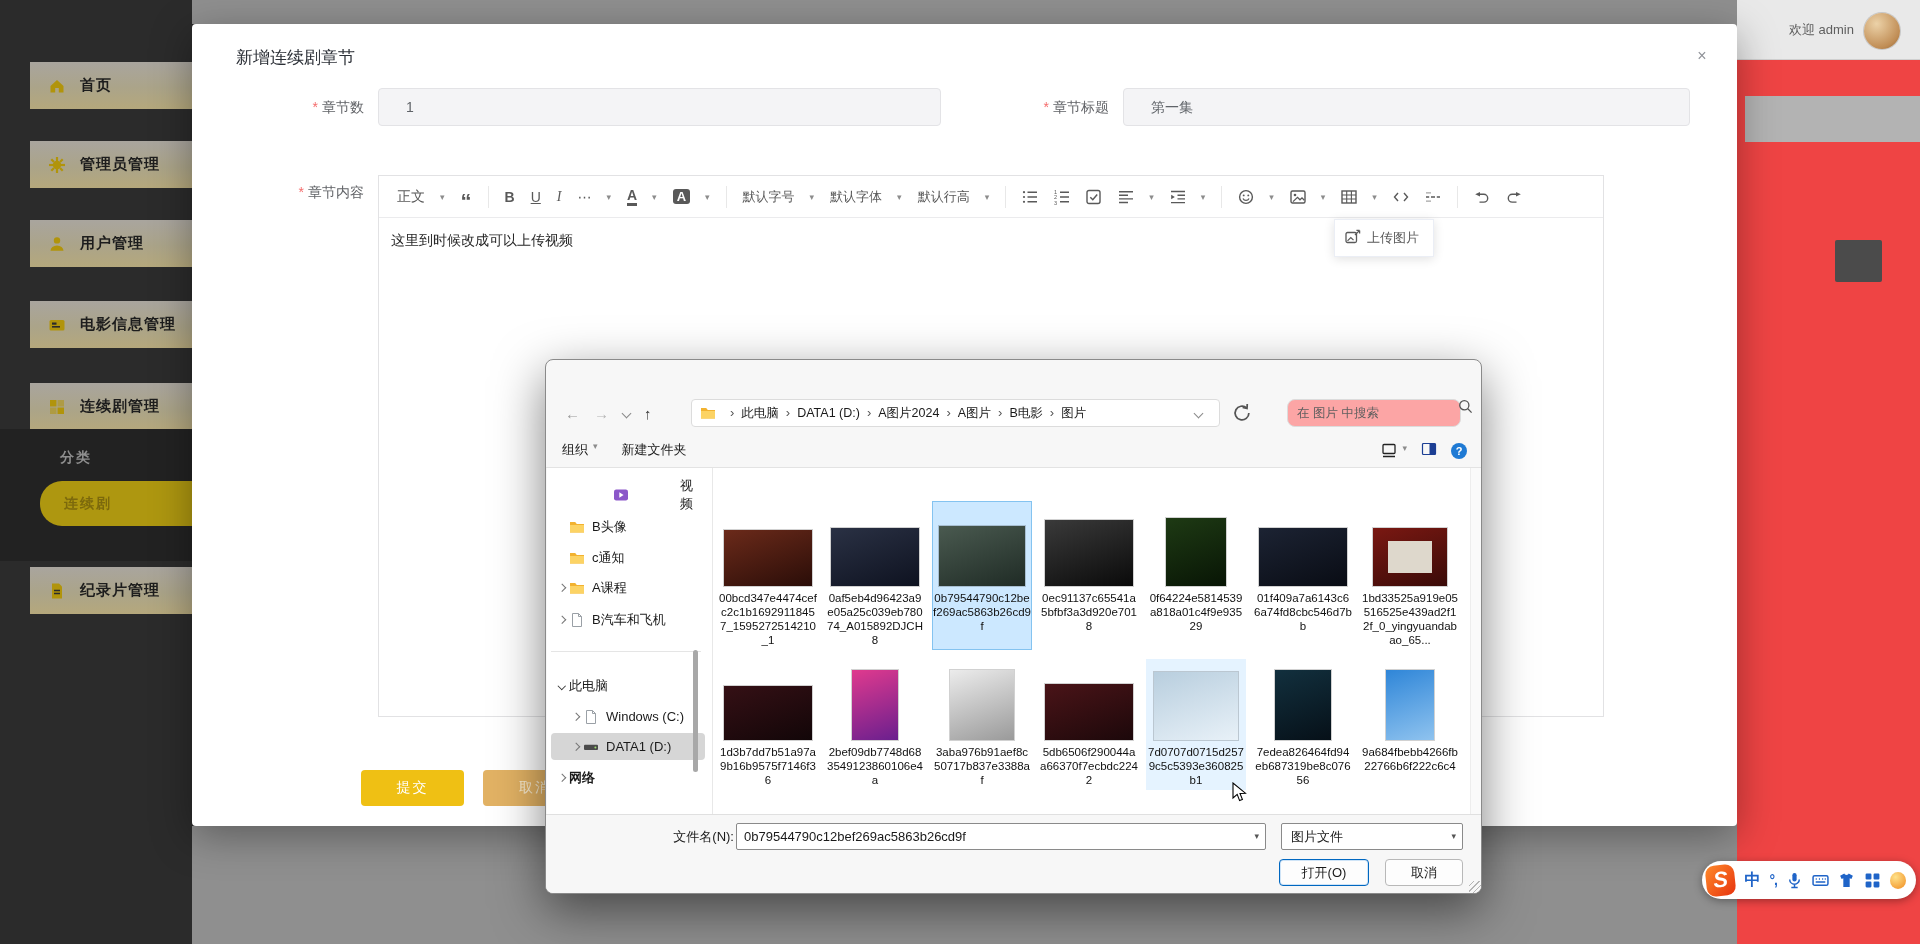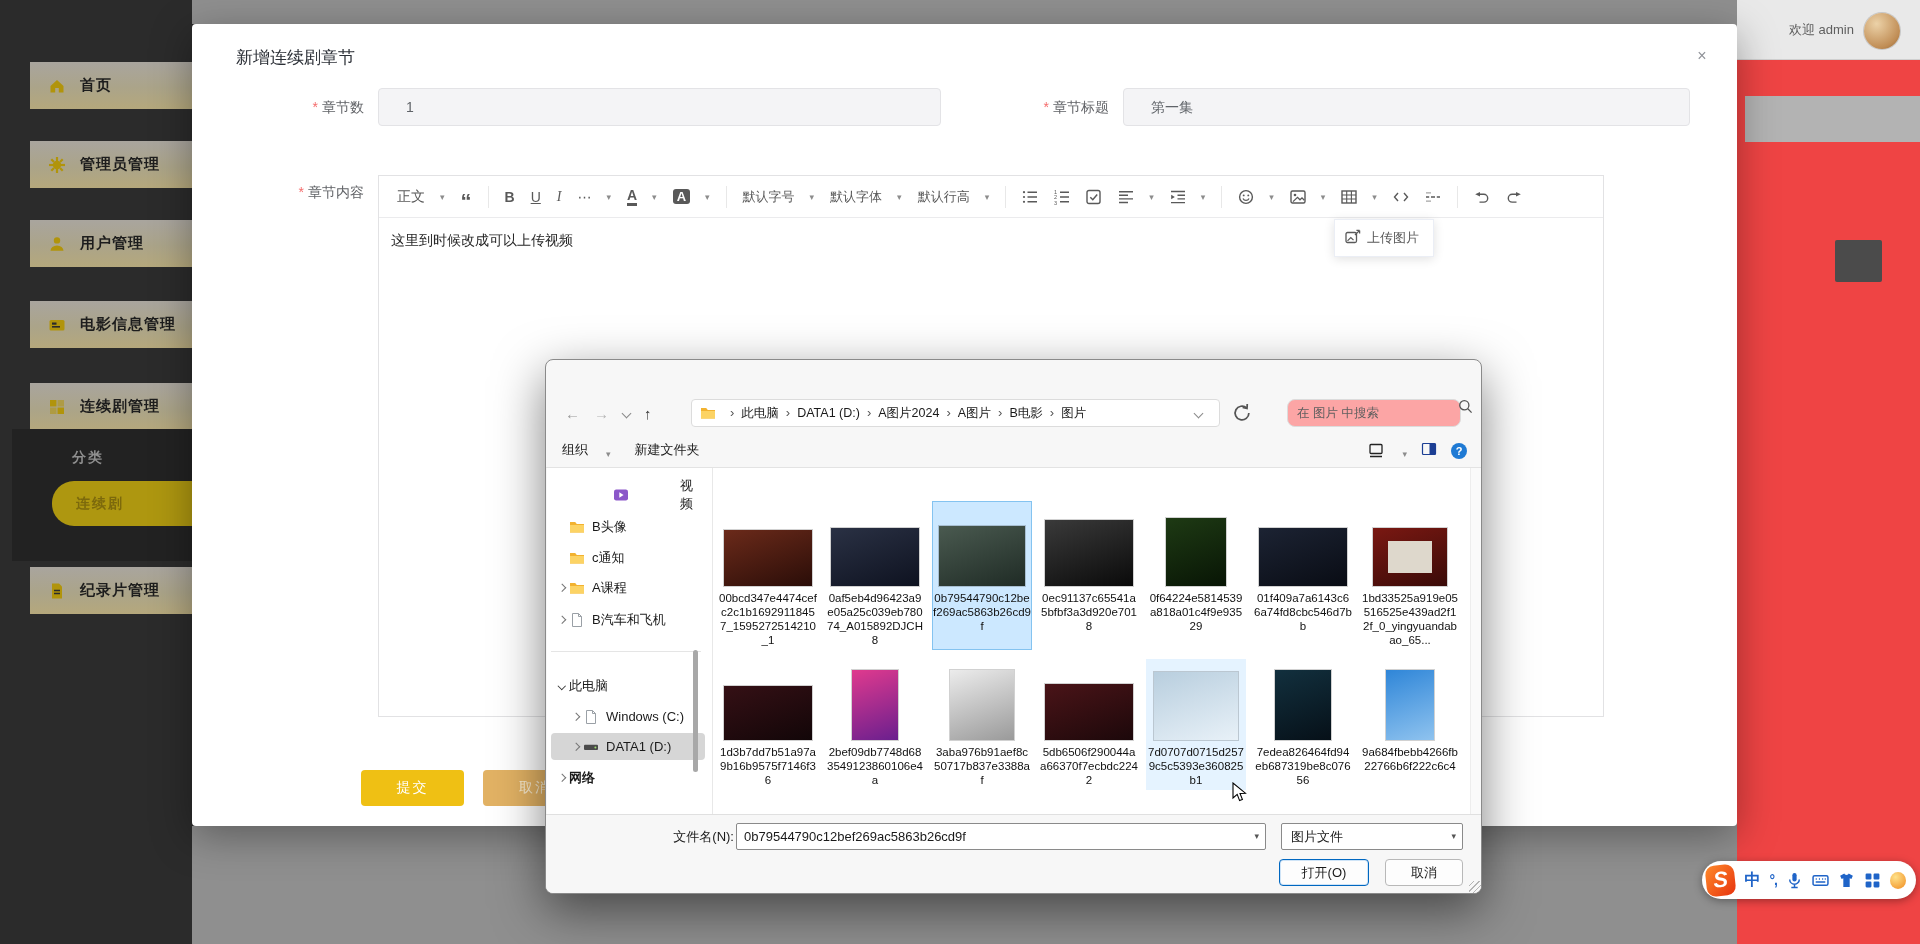--- a/index.html
+++ b/index.html
@@ -7,21 +7,21 @@
   #screen{position:relative;width:1920px;height:944px;overflow:hidden;background:#8f8f8f;}
   .abs{position:absolute;}
 
   
   #sidebar{left:0;top:0;width:245px;height:944px;background:#2b2b2b;z-index:1;}
   .side-item{position:absolute;left:30px;width:215px;height:47px;display:flex;align-items:center;padding-left:18px;gap:14px;
     background:linear-gradient(180deg,#a9a59e 0%,#aba489 55%,#b5a87c 100%);cursor:pointer;}
   .side-item .ico{width:18px;height:18px;color:#b1940b;flex:0 0 18px;}
   .side-item .ico svg{width:18px;height:18px;display:block;}
   .side-item .lbl{font-size:15px;color:#1d1d1d;font-weight:600;letter-spacing:1px;}
-  #side-sub{position:absolute;left:12px;top:429px;width:245px;height:132px;background:#222;}
+  #side-sub{position:absolute;left:0;top:429px;width:245px;height:132px;background:#222;}
   #side-sub .sec{position:absolute;left:60px;top:20px;font-size:14px;color:#8f8f8f;font-weight:600;letter-spacing:2px;}
   #side-pill{position:absolute;left:40px;top:52px;width:205px;height:45px;background:#ae9710;border-radius:22px 0 0 22px;
     display:flex;align-items:center;padding-left:24px;font-size:14px;color:#7c690c;font-weight:600;letter-spacing:2px;cursor:pointer;}
   #top-strip{left:192px;top:0;width:1545px;height:24px;background:#8f8f8f;z-index:1;}
   #bottom-strip{left:192px;top:826px;width:1545px;height:118px;background:#8f8f8f;z-index:1;}
   #right-col{left:1737px;top:0;width:183px;height:944px;background:#ef4444;z-index:1;}
   #right-header{position:absolute;left:0;top:0;width:183px;height:60px;background:#e9e9e9;border-bottom:1px solid #cfcfcf;}
   #welcome{position:absolute;right:66px;top:0;height:60px;line-height:60px;font-size:13px;color:#5f5f5f;}
   #avatar{position:absolute;right:20px;top:13px;width:36px;height:36px;border-radius:50%;
     background:radial-gradient(circle at 35% 30%,#ecd2a8,#c08d55 70%,#8a5f33);box-shadow:0 0 0 1px rgba(0,0,0,.15);cursor:pointer;}
@@ -81,21 +81,21 @@
     display:flex;align-items:center;padding-left:8px;font-size:12.5px;color:#1a1a1a;}
   .crumb-sep{color:#555;margin:0 7px;font-size:13px;}
   .crumb-seg{cursor:pointer;white-space:nowrap;}
   #crumb-caret{position:absolute;right:10px;top:10px;}
   #nav-refresh{position:absolute;left:686px;top:9px;width:20px;height:20px;cursor:pointer;}
   #search-box{position:absolute;left:741px;top:5px;width:174px;height:28px;background:#fca5a5;border:1px solid #dcdcdc;border-radius:8px;
     font-size:12.5px;color:#5f5f5f;line-height:26px;padding-left:9px;cursor:text;}
   #search-ico{position:absolute;right:8px;top:5px;width:15px;height:15px;}
   #dlg-cmd{position:absolute;left:0;top:73px;width:100%;height:35px;border-bottom:1px solid #e3e3e3;display:flex;align-items:center;
     padding-left:16px;gap:10px;font-size:13px;color:#1a1a1a;}
-  .cmd-item{display:flex;align-items:flex-end;gap:18px;cursor:pointer;}
+  .cmd-item{display:flex;align-items:flex-start;gap:5px;cursor:pointer;}
   #cmd-right{position:absolute;right:14px;top:0;height:35px;display:flex;align-items:center;gap:14px;}
   #help-ico{width:16px;height:16px;border-radius:50%;background:#1f7ad4;color:#fff;font-size:11px;font-weight:700;text-align:center;line-height:16px;cursor:pointer;}
   #dlg-body{position:absolute;left:1px;top:108px;width:935px;height:346px;background:#fff;}
   
   #tree{position:absolute;left:0;top:0;width:166px;height:346px;border-right:1px solid #e8e8e8;}
   .tree-row{position:absolute;left:4px;width:154px;height:27px;display:flex;align-items:center;font-size:13px;color:#1a1a1a;cursor:pointer;border-radius:4px;}
   .tree-row.sel{background:#d6d6d6;}
   .tree-chev{width:14px;flex:0 0 14px;display:flex;justify-content:center;}
   .tree-chev .chev{margin:0;width:5.5px;height:5.5px;border-color:#777;}
   .chev-open{transform:rotate(45deg) !important;border-color:#333 !important;}

